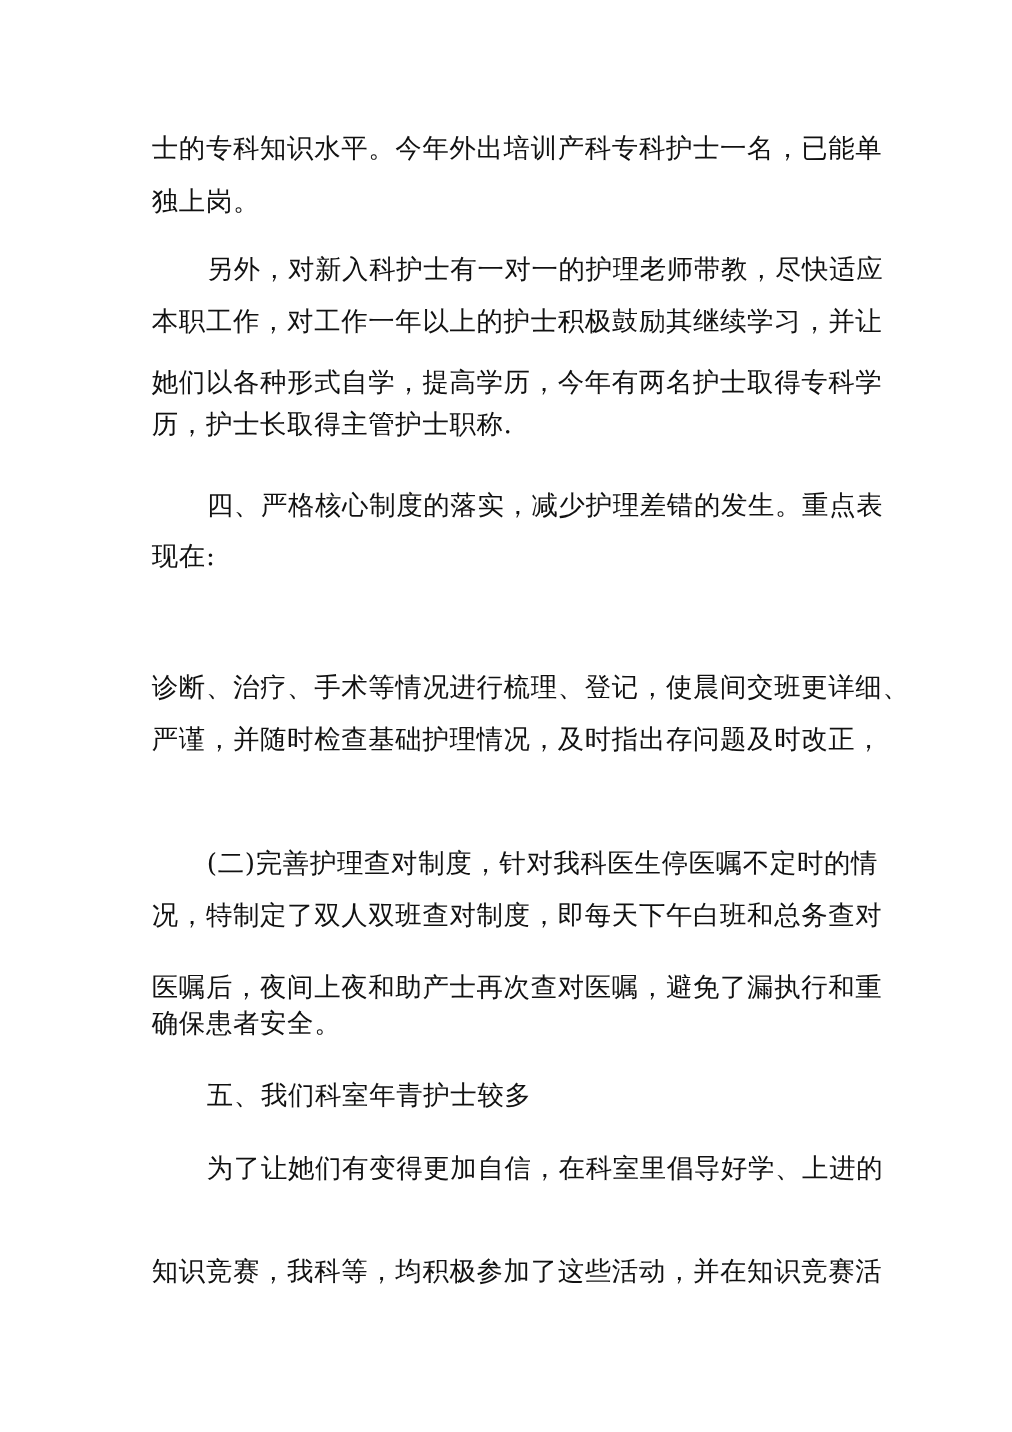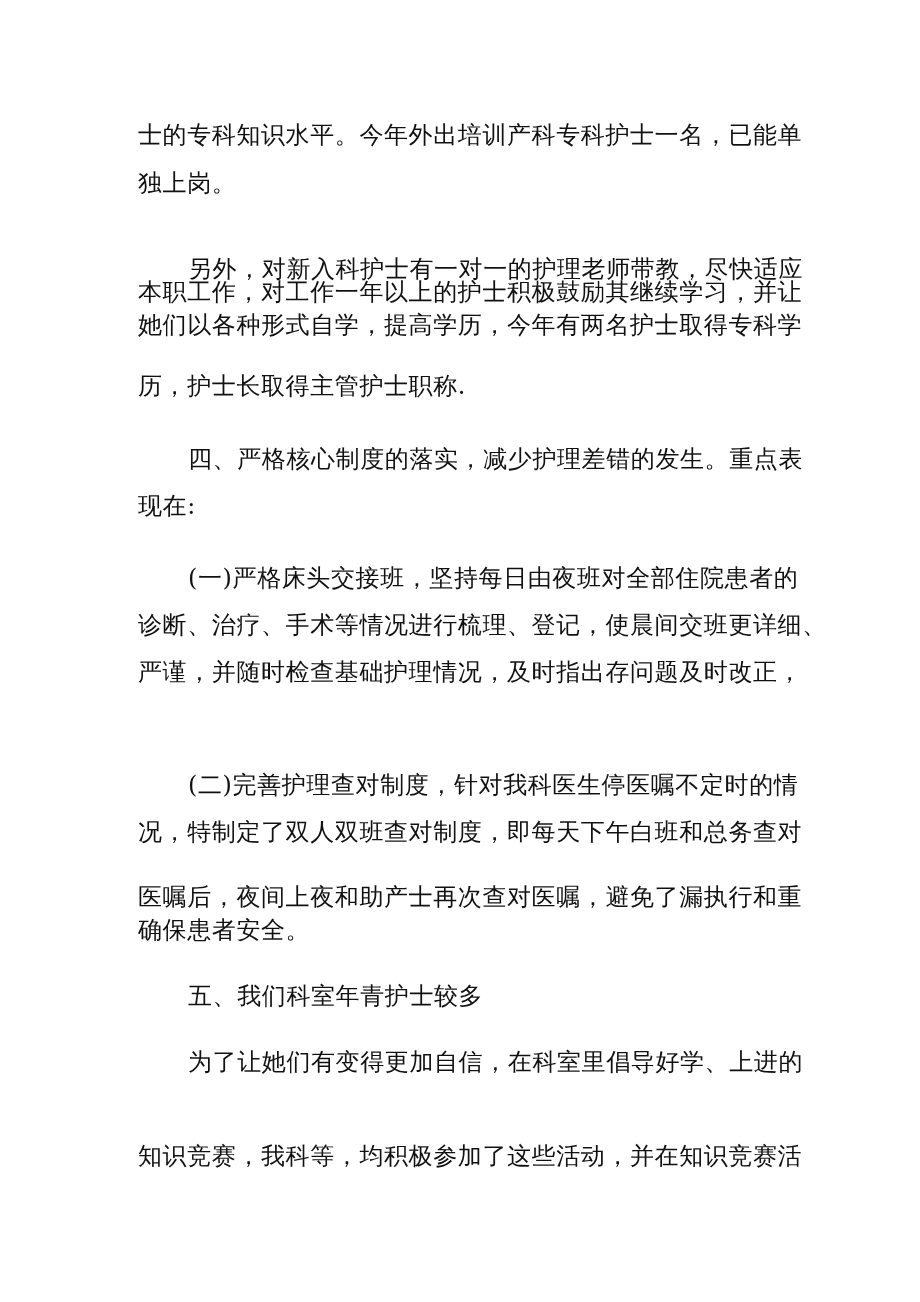--- a/index.html
+++ b/index.html
@@ -35,29 +35,28 @@
     .indent { left: 188px; }
   </style>
 </head>
 <body>
 
 <div class="page">
 
   <div class="line" style="top:120px;">士的专科知识水平。今年外出培训产科专科护士一名，已能单</div>
   <div class="line" style="top:168px;">独上岗。</div>
 
-  <div class="line indent" style="top:230px;margin-top:24px;">另外，对新入科护士有一对一的护理老师带教，尽快适应</div>
+  <div class="line indent" style="top:230px;">另外，对新入科护士有一对一的护理老师带教，尽快适应</div>
   <div class="line" style="top:277px;">本职工作，对工作一年以上的护士积极鼓励其继续学习，并让</div>
-  <div class="line" style="top:312px;font-family:Liberation Mono, monospace;">她们以各种形式自学，提高学历，今年有两名护士取得专科学</div>
+  <div class="line" style="top:332px;">她们以各种形式自学，提高学历，今年有两名护士取得专科学</div>
   <div class="line" style="top:371px;text-align:right;">历，护士长取得主管护士职称.</div>
 
   <div class="line indent" style="top:444px;">四、严格核心制度的落实，减少护理差错的发生。重点表</div>
   <div class="line" style="top:491px;">现在:</div>
 
-  <div class="line indent" style="top:563px;">(一)严格床头交接班，坚持每日由夜班对全部住院患者的</div>
   <div class="line" style="top:610px;">诊断、治疗、手术等情况进行梳理、登记，使晨间交班更详细、</div>
   <div class="line" style="top:657px;">严谨，并随时检查基础护理情况，及时指出存问题及时改正，</div>
 
   <div class="line indent" style="top:770px;">(二)完善护理查对制度，针对我科医生停医嘱不定时的情</div>
   <div class="line" style="top:817px;">况，特制定了双人双班查对制度，即每天下午白班和总务查对</div>
   <div class="line" style="top:882px;text-align:center;">医嘱后，夜间上夜和助产士再次查对医嘱，避免了漏执行和重</div>
   <div class="line" style="top:915px;">确保患者安全。</div>
 
   <div class="line indent" style="top:981px;">五、我们科室年青护士较多</div>
 

